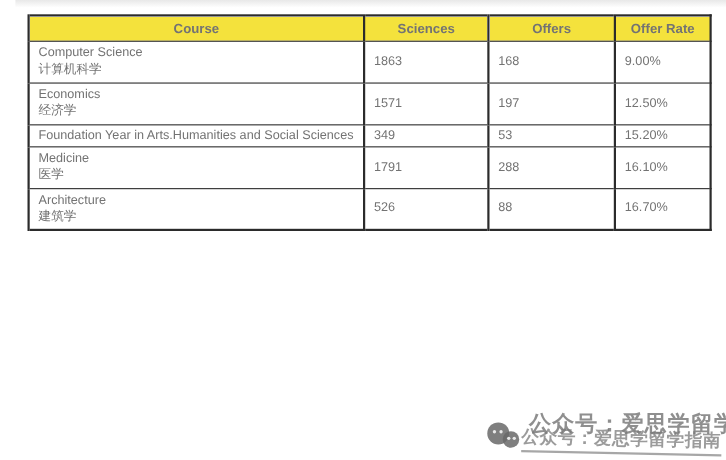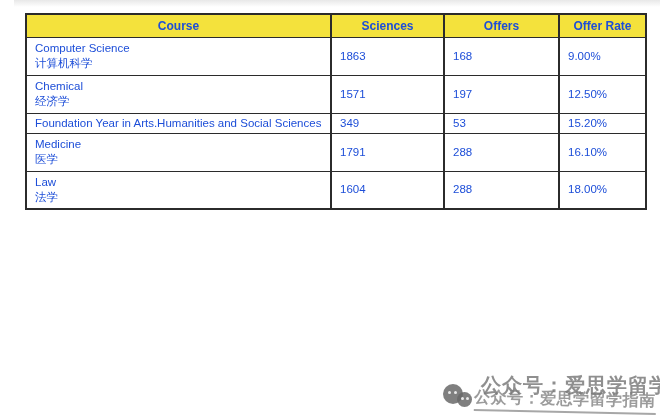--- a/index.html
+++ b/index.html
@@ -23,21 +23,21 @@
   table.admissions {
     position: absolute; left: 25px; top: 13px;
     width: 620px;
     border-collapse: collapse;
     table-layout: fixed;
     border: 2px solid var(--border-color);
   }
   th, td {
     border: 1px solid var(--border-color);
     border-left-width: 2px;
-    color: #1d4ed8;
+    color: #737373;
     vertical-align: middle;
     overflow: hidden;
     white-space: nowrap;
   }
   th {
     background: var(--header-bg);
     font-size: 12px;
     font-weight: bold;
     text-align: center;
     padding: 0;
@@ -101,21 +101,21 @@
       <td class="course">
         <div>Computer Science</div>
         <div>计算机科学</div>
       </td>
       <td>1863</td>
       <td>168</td>
       <td>9.00%</td>
     </tr>
     <tr class="r2">
       <td class="course">
-        <div>Chemical</div>
+        <div>Economics</div>
         <div>经济学</div>
       </td>
       <td>1571</td>
       <td>197</td>
       <td>12.50%</td>
     </tr>
     <tr class="r1">
       <td class="course">
         <div>Foundation Year in Arts.Humanities and Social Sciences</div>
 
@@ -128,26 +128,26 @@
       <td class="course">
         <div>Medicine</div>
         <div>医学</div>
       </td>
       <td>1791</td>
       <td>288</td>
       <td>16.10%</td>
     </tr>
     <tr class="r2">
       <td class="course">
-        <div>Law</div>
-        <div>法学</div>
+        <div>Architecture</div>
+        <div>建筑学</div>
       </td>
-      <td>1604</td>
-      <td>288</td>
-      <td>18.00%</td>
+      <td>526</td>
+      <td>88</td>
+      <td>16.70%</td>
     </tr>
   </tbody>
 </table>
 
 <div class="watermark">
   <span class="wm-bubble big">
     <span class="wm-eye" style="left:5px;top:7px;"></span>
     <span class="wm-eye" style="left:11px;top:7px;"></span>
   </span>
   <span class="wm-bubble small">

